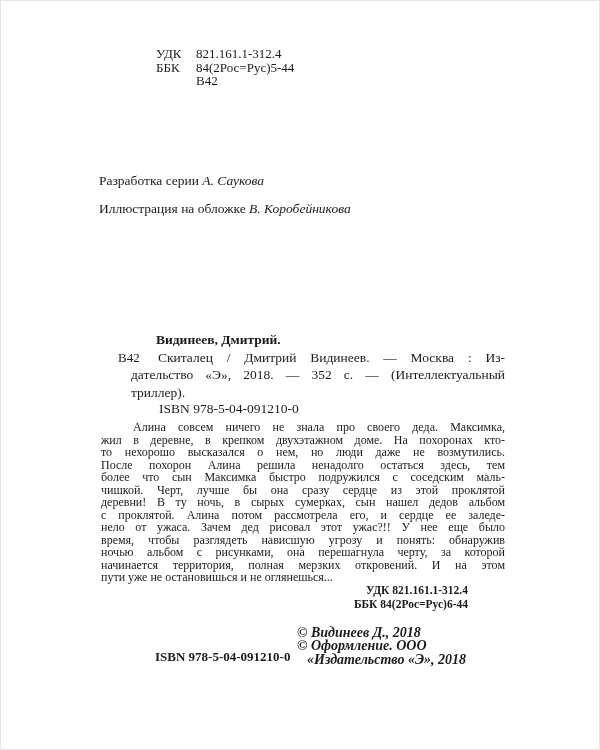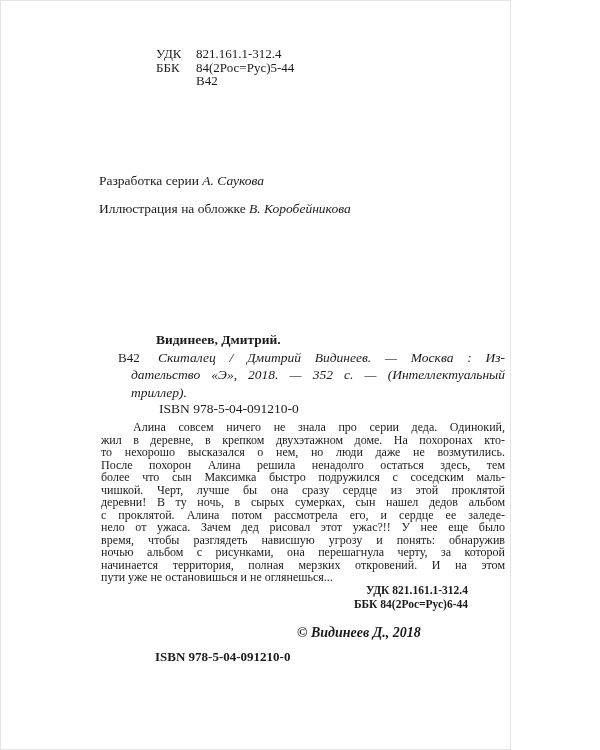--- a/index.html
+++ b/index.html
@@ -1,18 +1,18 @@
 <!DOCTYPE html>
 <html><head>
 <meta charset="utf-8">
 <style>
   html, body { margin: 0; padding: 0; background: #ffffff; }
   .page {
     position: relative;
-    width: 511px;
+    width: 600px;
     height: 750px;
     background: #ffffff;
     font-family: "Liberation Serif", serif;
     color: #1b1b1b;
     box-sizing: border-box;
     border: 1px solid #e4e4e4;
     overflow: hidden;
   }
   .abs { position: absolute; }
 
@@ -24,21 +24,21 @@
 
   
   .credits { left: 98px; top: 172px; width: 408px; font-size: 13.5px; }
   .credits .line { line-height: 15px; }
   .credits .line + .line { margin-top: 13px; }
   .credits .ital { font-style: italic; }
 
   
   .card-heading { left: 155px; top: 331px; font-size: 13.5px; font-weight: bold; white-space: nowrap; }
   .card-code { left: 117px; top: 349px; font-size: 13px; }
-  .card-desc { left: 130px; top: 348px; width: 374px; font-size: 13.5px; line-height: 17.4px; font-style: italic; }
+  .card-desc { left: 130px; top: 348px; width: 374px; font-size: 13.5px; line-height: 17.4px; }
   .card-desc .dline { text-align: justify; text-align-last: justify; }
   .card-desc .dline.first { text-indent: 27px; }
   .card-desc .dline.last { text-align: left; text-align-last: left; }
   .card-isbn { left: 158px; top: 400px; font-size: 13.5px; white-space: nowrap; }
 
   
   .annotation { left: 100px; top: 420px; width: 404px; font-size: 12px; line-height: 12.5px; }
   .annotation .aline { text-align: justify; text-align-last: justify; }
   .annotation .aline.first { text-indent: 32px; }
   .annotation .aline.last { text-align: left; text-align-last: left; }
@@ -84,21 +84,21 @@
   <div class="abs card-heading">Видинеев, Дмитрий.</div>
   <div class="abs card-code">В42</div>
   <div class="abs card-desc">
     <div class="dline first">Скиталец / Дмитрий Видинеев. — Москва : Из-</div>
     <div class="dline">дательство «Э», 2018. — 352 с. — (Интеллектуальный</div>
     <div class="dline last">триллер).</div>
   </div>
   <div class="abs card-isbn">ISBN 978-5-04-091210-0</div>
 
   <div class="abs annotation">
-    <div class="aline first">Алина совсем ничего не знала про серии деда. Одинокий,</div>
+    <div class="aline first">Алина совсем ничего не знала про своего деда. Максимка,</div>
     <div class="aline">жил в деревне, в крепком двухэтажном доме. На похоронах кто-</div>
     <div class="aline">то нехорошо высказался о нем, но люди даже не возмутились.</div>
     <div class="aline">После похорон Алина решила ненадолго остаться здесь, тем</div>
     <div class="aline">более что сын Максимка быстро подружился с соседским маль-</div>
     <div class="aline">чишкой. Черт, лучше бы она сразу сердце из этой проклятой</div>
     <div class="aline">деревни! В ту ночь, в сырых сумерках, сын нашел дедов альбом</div>
     <div class="aline">с проклятой. Алина потом рассмотрела его, и сердце ее заледе-</div>
     <div class="aline">нело от ужаса. Зачем дед рисовал этот ужас?!! У нее еще было</div>
     <div class="aline">время, чтобы разглядеть нависшую угрозу и понять: обнаружив</div>
     <div class="aline">ночью альбом с рисунками, она перешагнула черту, за которой</div>
@@ -106,17 +106,18 @@
     <div class="aline last">пути уже не остановишься и не оглянешься...</div>
   </div>
 
   <div class="abs bottom-codes">
     <div>УДК 821.161.1-312.4</div>
     <div>ББК 84(2Рос=Рус)6-44</div>
   </div>
 
   <div class="abs copyright">
     <div class="cline">© Видинеев Д., 2018</div>
+    <div class="cline">© Оформление. ООО «Издательство «Э», 2018</div>
   </div>
 
   <div class="abs isbn-bottom">ISBN 978-5-04-091210-0</div>
 
 </div>
 
 </body></html>

